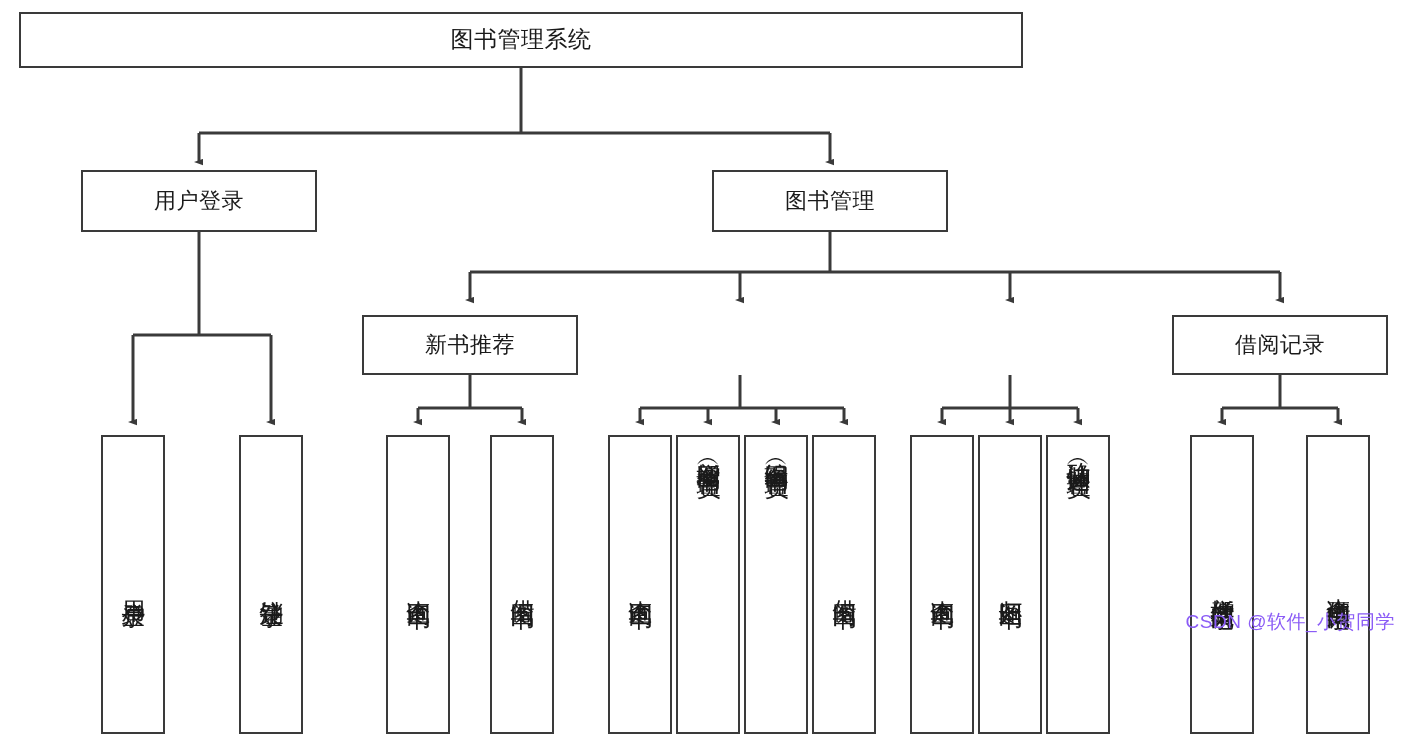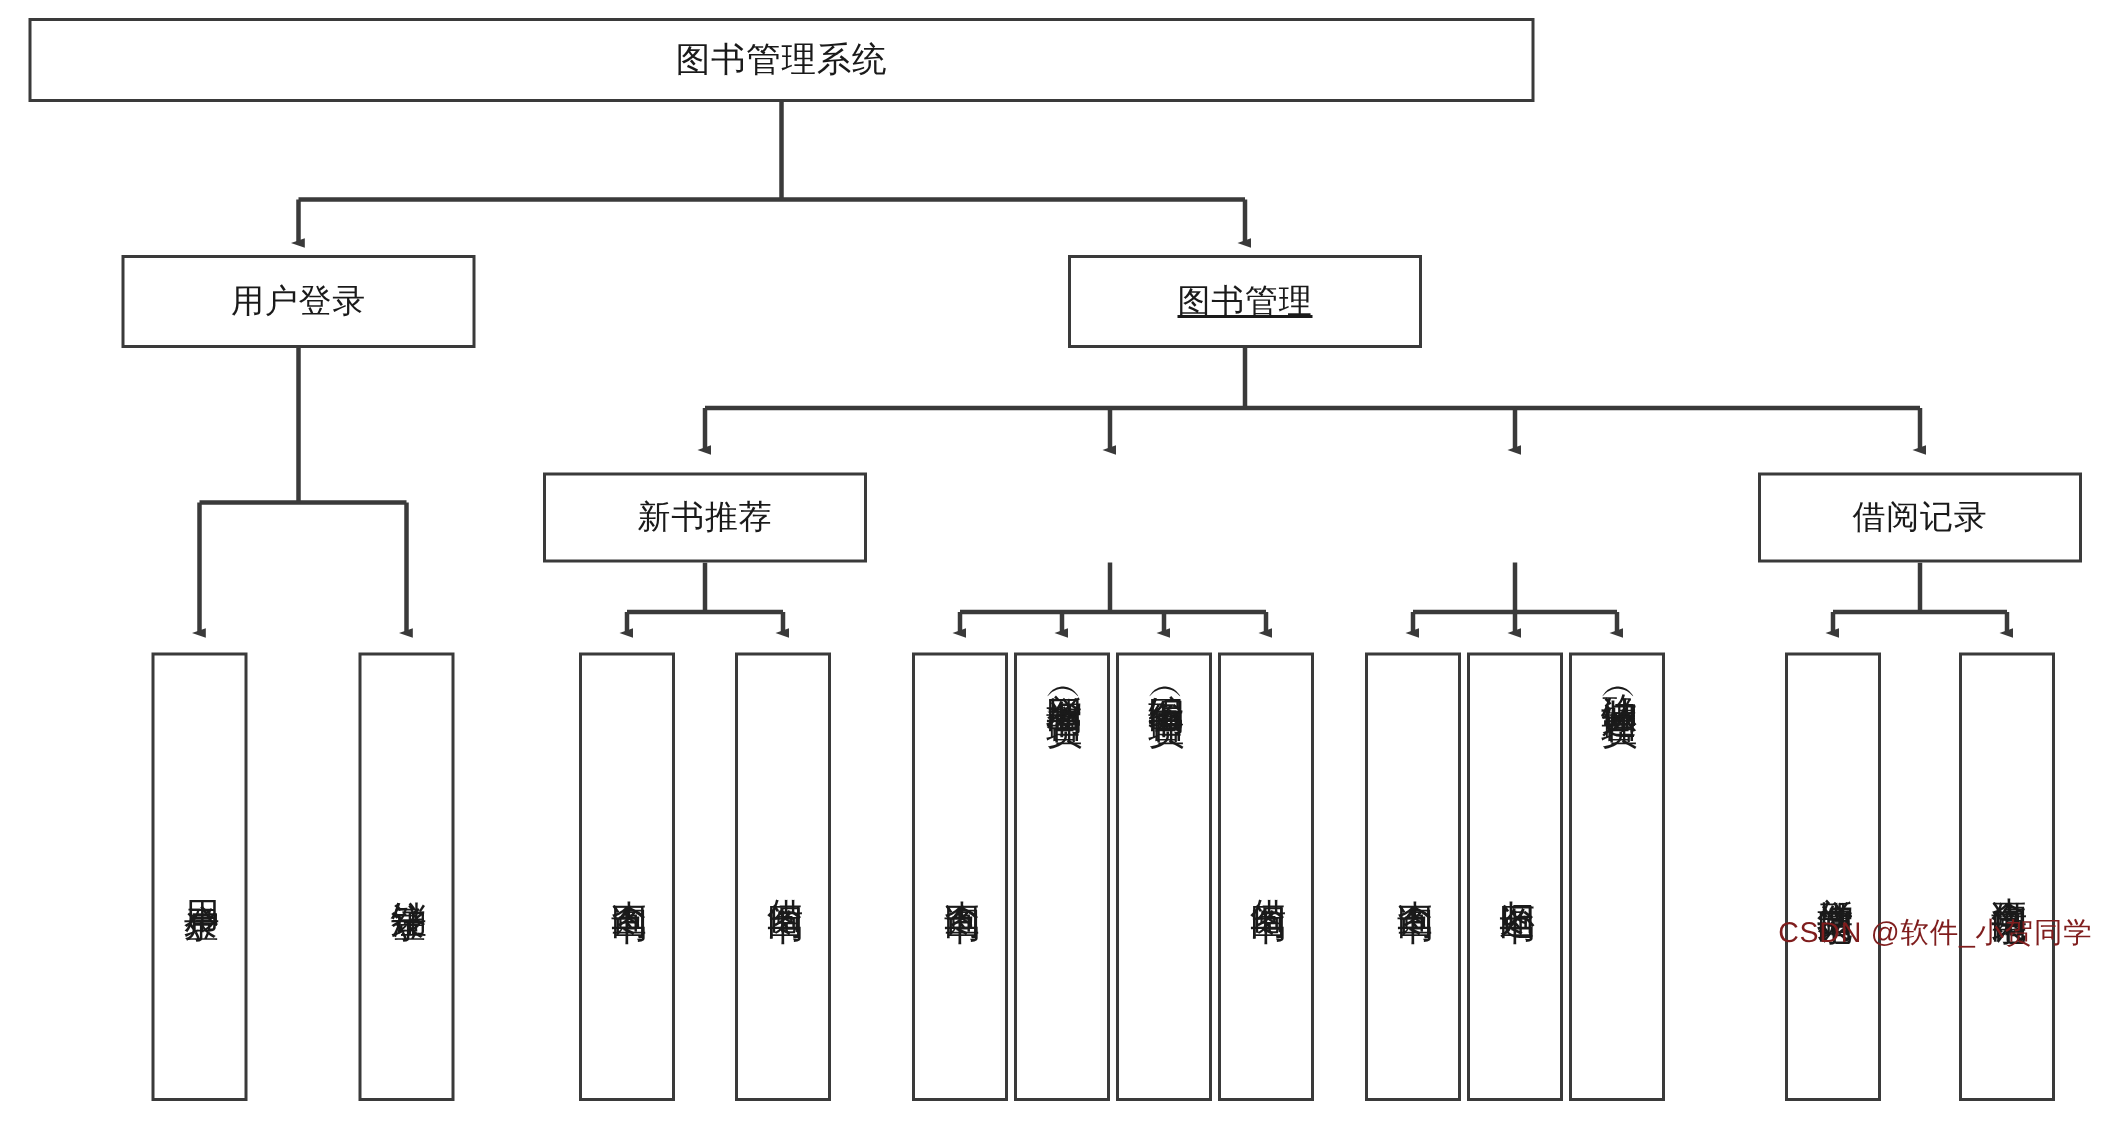--- a/index.html
+++ b/index.html
@@ -57,21 +57,21 @@
   }
   .node-box.vertical.tall-text {
     align-items: flex-start;
   }
   .node-box.root .node-label { font-size: 23px; }
   .watermark {
     position: absolute;
     right: 10px;
     bottom: 2px;
     font-size: 19px;
-    color: #7f1d1d;
+    color: #8b5cf6;
     white-space: nowrap;
     letter-spacing: 0.5px;
     pointer-events: none;
   }
 </style>
 </head>
 <body>
 
 <div id="diagram-root">
 
@@ -125,21 +125,21 @@
     </g>
   </svg>
 
   <div class="node-box horizontal root" style="left:19px; top:12px; width:1004px; height:56px;">
     <span class="node-label">图书管理系统</span>
   </div>
 
   <div class="node-box horizontal" style="left:81px; top:170px; width:236px; height:62px;">
     <span class="node-label">用户登录</span>
   </div>
-  <div class="node-box horizontal" style="left:712px; top:170px; width:236px; height:62px;text-decoration:underline;">
+  <div class="node-box horizontal" style="left:712px; top:170px; width:236px; height:62px;">
     <span class="node-label">图书管理</span>
   </div>
 
   <div class="node-box horizontal" style="left:362px; top:315px; width:216px; height:60px;">
     <span class="node-label">新书推荐</span>
   </div>
   <div class="node-box horizontal" style="left:1172px; top:315px; width:216px; height:60px;">
     <span class="node-label">借阅记录</span>
   </div>
 

